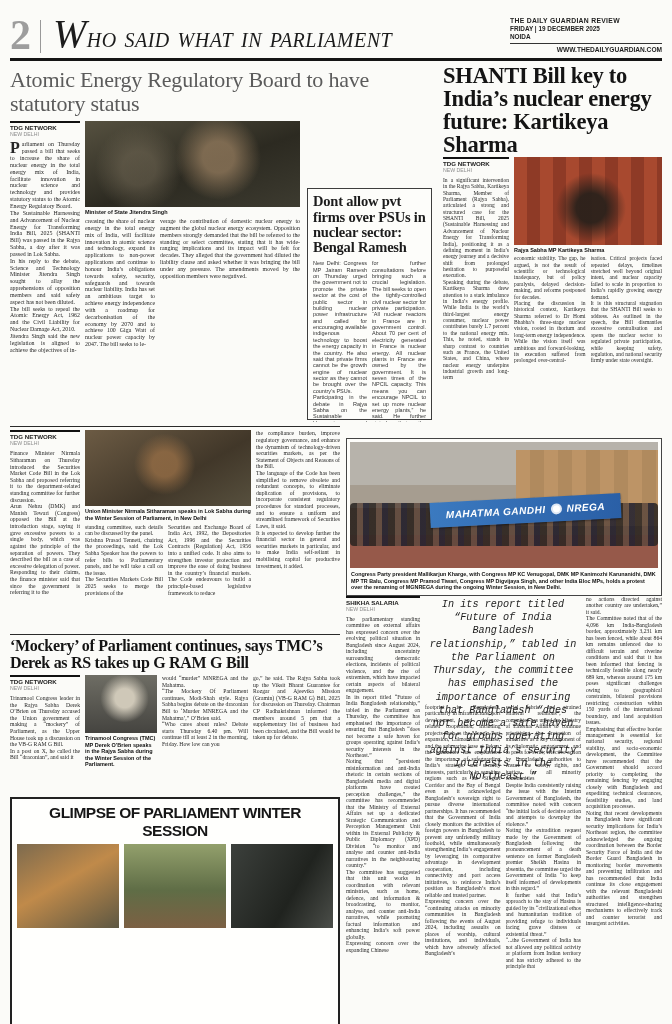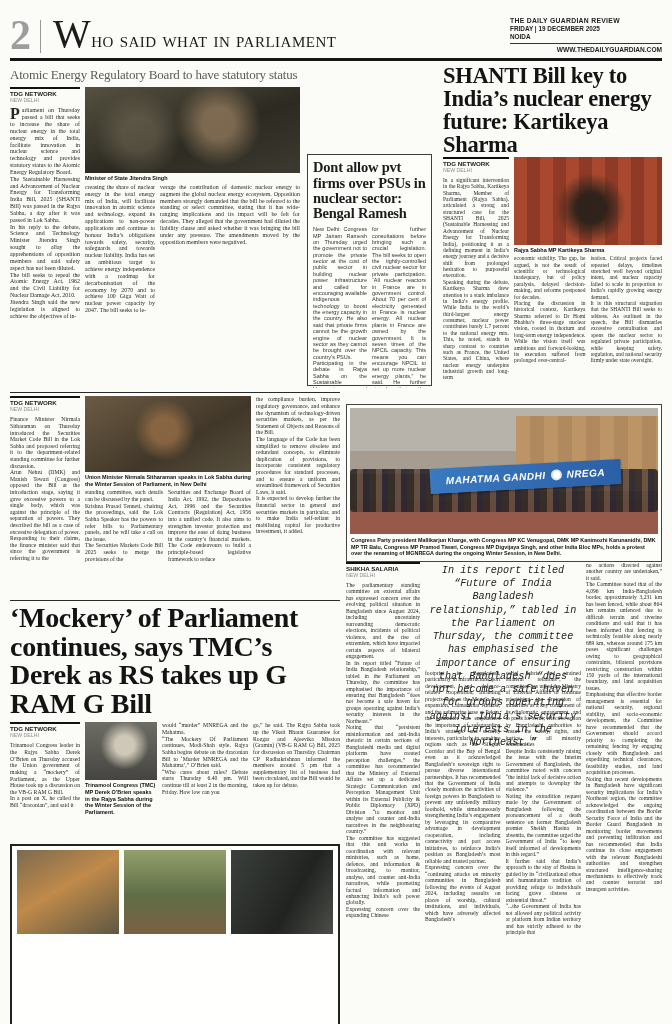--- a/index.html
+++ b/index.html
@@ -4,22 +4,22 @@
 <style>
   * { margin:0; padding:0; box-sizing:border-box; }
   html,body { background:#e8e8e4; }
   .page{ width:672px; height:1024px; background:#fbfbf8; margin:0 auto; position:relative;
          font-family:"Liberation Serif", serif; color:#1c1c1c; overflow:hidden; }
 
   
   .masthead{ display:flex; align-items:flex-end; padding:14px 10px 5px 10px; height:58px; }
   .mh-num{ font-size:42px; line-height:.8; font-weight:bold; color:#9d9d9d; padding-right:9px; }
   .mh-sep{ width:1px; background:#999; align-self:stretch; margin-top:6px; }
-  .mh-title{ flex:1; padding-left:12px; font-size:21px; line-height:.95; letter-spacing:.5px;
-             font-weight:normal; white-space:nowrap; }
+  .mh-title{ flex:1; padding-left:12px; font-size:29px; line-height:.95; letter-spacing:.5px;
+             font-weight:normal; white-space:nowrap;font-style:italic; }
   .mh-title::first-letter{ font-size:40px; }
   .mh-right{ width:152px; font-family:"Liberation Sans",sans-serif; color:#222; }
   .mh-right .r1{ font-size:6.8px; font-weight:bold; letter-spacing:.3px; }
   .mh-right .r2{ font-size:6.4px; font-weight:bold; margin-top:1px;}
   .mh-right .r3{ font-size:6.4px; font-weight:bold; margin-top:1px;}
   .mh-right .r4{ font-size:6.6px; font-weight:bold; border-top:1px solid #333; margin-top:3px;
                  padding-top:2px; text-align:right; }
   .mh-rule{ height:3px; background:#151515; margin:0 10px; }
 
   
@@ -33,21 +33,21 @@
   .hl-serif{ font-weight:bold; line-height:1.02; letter-spacing:-.3px; color:#141414;}
   .secrule{ height:1px; background:#2a2a2a; margin:4px 0 3px 0; }
   .dropcap::first-letter{ float:left; font-size:16px; line-height:12px; font-weight:bold;
                           padding:1px 2px 0 0; }
 
   
   .top-row{ display:flex; gap:9px; padding:4px 10px 0 10px; align-items:flex-start; }
   .top-left{ width:424px; }
   .hl-main{ font-family:"Liberation Sans",sans-serif; font-weight:bold; font-size:36px;
             letter-spacing:-1.8px; line-height:1; color:#1b1b1b; }
-  .subhead{ font-size:13px; color:#5b5b5b; line-height:1.1; margin:3px 0 5px 0; letter-spacing:-.2px;}
+  .subhead{ font-size:22px; color:#5b5b5b; line-height:1.1; margin:3px 0 5px 0; letter-spacing:-.2px;}
   .tl-body{ display:flex; gap:7px; }
   .a1-body{ width:290px; display:flex; gap:5px; height:233px; }
   .a1-left{ width:70px; display:flex; flex-direction:column; }
   .a1-right{ flex:1; display:flex; flex-direction:column; }
   .ph-jitendra{ height:86px;
      background: radial-gradient(circle at 62% 42%, rgba(150,125,95,.75) 0 11%, rgba(0,0,0,0) 30%),
                  radial-gradient(circle at 25% 55%, rgba(120,110,90,.5) 0 10%, rgba(0,0,0,0) 26%),
                  linear-gradient(160deg,#565140,#2c2a21 55%,#3d3b30); }
   .a1-cols{ display:flex; gap:5px; flex:1; margin-top:2px; }
   .a1-c2{ width:70px; } .a1-c3{ flex:1; }
@@ -79,21 +79,21 @@
   .s-body .bt{ font-size:5.7px; }
   .s-left{ width:70px; display:flex; flex-direction:column;}
   .s-mid{ width:166px; display:flex; flex-direction:column;}
   .ph-sitharaman{ height:76px;
      background: radial-gradient(circle at 48% 45%, rgba(150,110,70,.8) 0 13%, rgba(0,0,0,0) 32%),
                  linear-gradient(150deg,#6c5b44,#413729 60%,#57503e); }
   .s-cols{ display:flex; gap:5px; flex:1; margin-top:2px;}
   .s-c2{ width:78px; } .s-c3{ flex:1; }
   .s-c4{ flex:1; }
 
-  .m-hl{ font-size:28px; margin:1px 0 4px 0; }
+  .m-hl{ font-size:16px; margin:1px 0 4px 0; }
   .m-body{ display:flex; gap:5px; height:118px; }
   .m-body .bt{ font-size:5.7px; }
   .m-left{ width:70px; display:flex; flex-direction:column;}
   .m-mid{ width:72px; }
   .ph-derek{ height:58px;
      background: radial-gradient(circle at 55% 40%, #cfc8b8 0 18%, rgba(0,0,0,0) 46%),
                  linear-gradient(#6e6d64,#454440); }
   .m-c2{ width:86px; } .m-c3{ flex:1; }
 
   .glimpse{ border:2px solid #222; margin-top:4px; padding:4px 5px; height:256px; background:#fffffd;}
@@ -263,20 +263,21 @@
             <div class="cap">Trinamool Congress (TMC) MP Derek O’Brien speaks in the Rajya Sabha during the Winter Session of the Parliament.</div>
           </div>
           <div class="bt m-c2 clip">would “murder” MNREGA and the Mahatma.
 “The Mockery Of Parliament continues, Modi-Shah style. Rajya Sabha begins debate on the draconian Bill to ‘Murder MNREGA and the Mahatma’,” O’Brien said.
 “Who cares about rules? Debate starts Thursday 6.40 pm. Will continue till at least 2 in the morning, Friday. How low can you</div>
           <div class="bt m-c3 clip">go,” he said. The Rajya Sabha took up the Viksit Bharat Guarantee for Rozgar and Ajeevika Mission (Gramin) (VB-G RAM G) Bill, 2025 for discussion on Thursday. Chairman CP Radhakrishnan informed the members around 5 pm that a supplementary list of business had been circulated, and the Bill would be taken up for debate.</div>
         </div>
       </article>
 
       <div class="glimpse">
+        <div class="g-title">GLIMPSE OF PARLIAMENT WINTER SESSION</div>
         <div class="g-row g-r1">
           <div class="g-cell">
             <div class="photo g-ph g1"></div>
 
           </div>
           <div class="g-cell">
             <div class="photo g-ph g2"></div>
 
           </div>
           <div class="g-cell">

